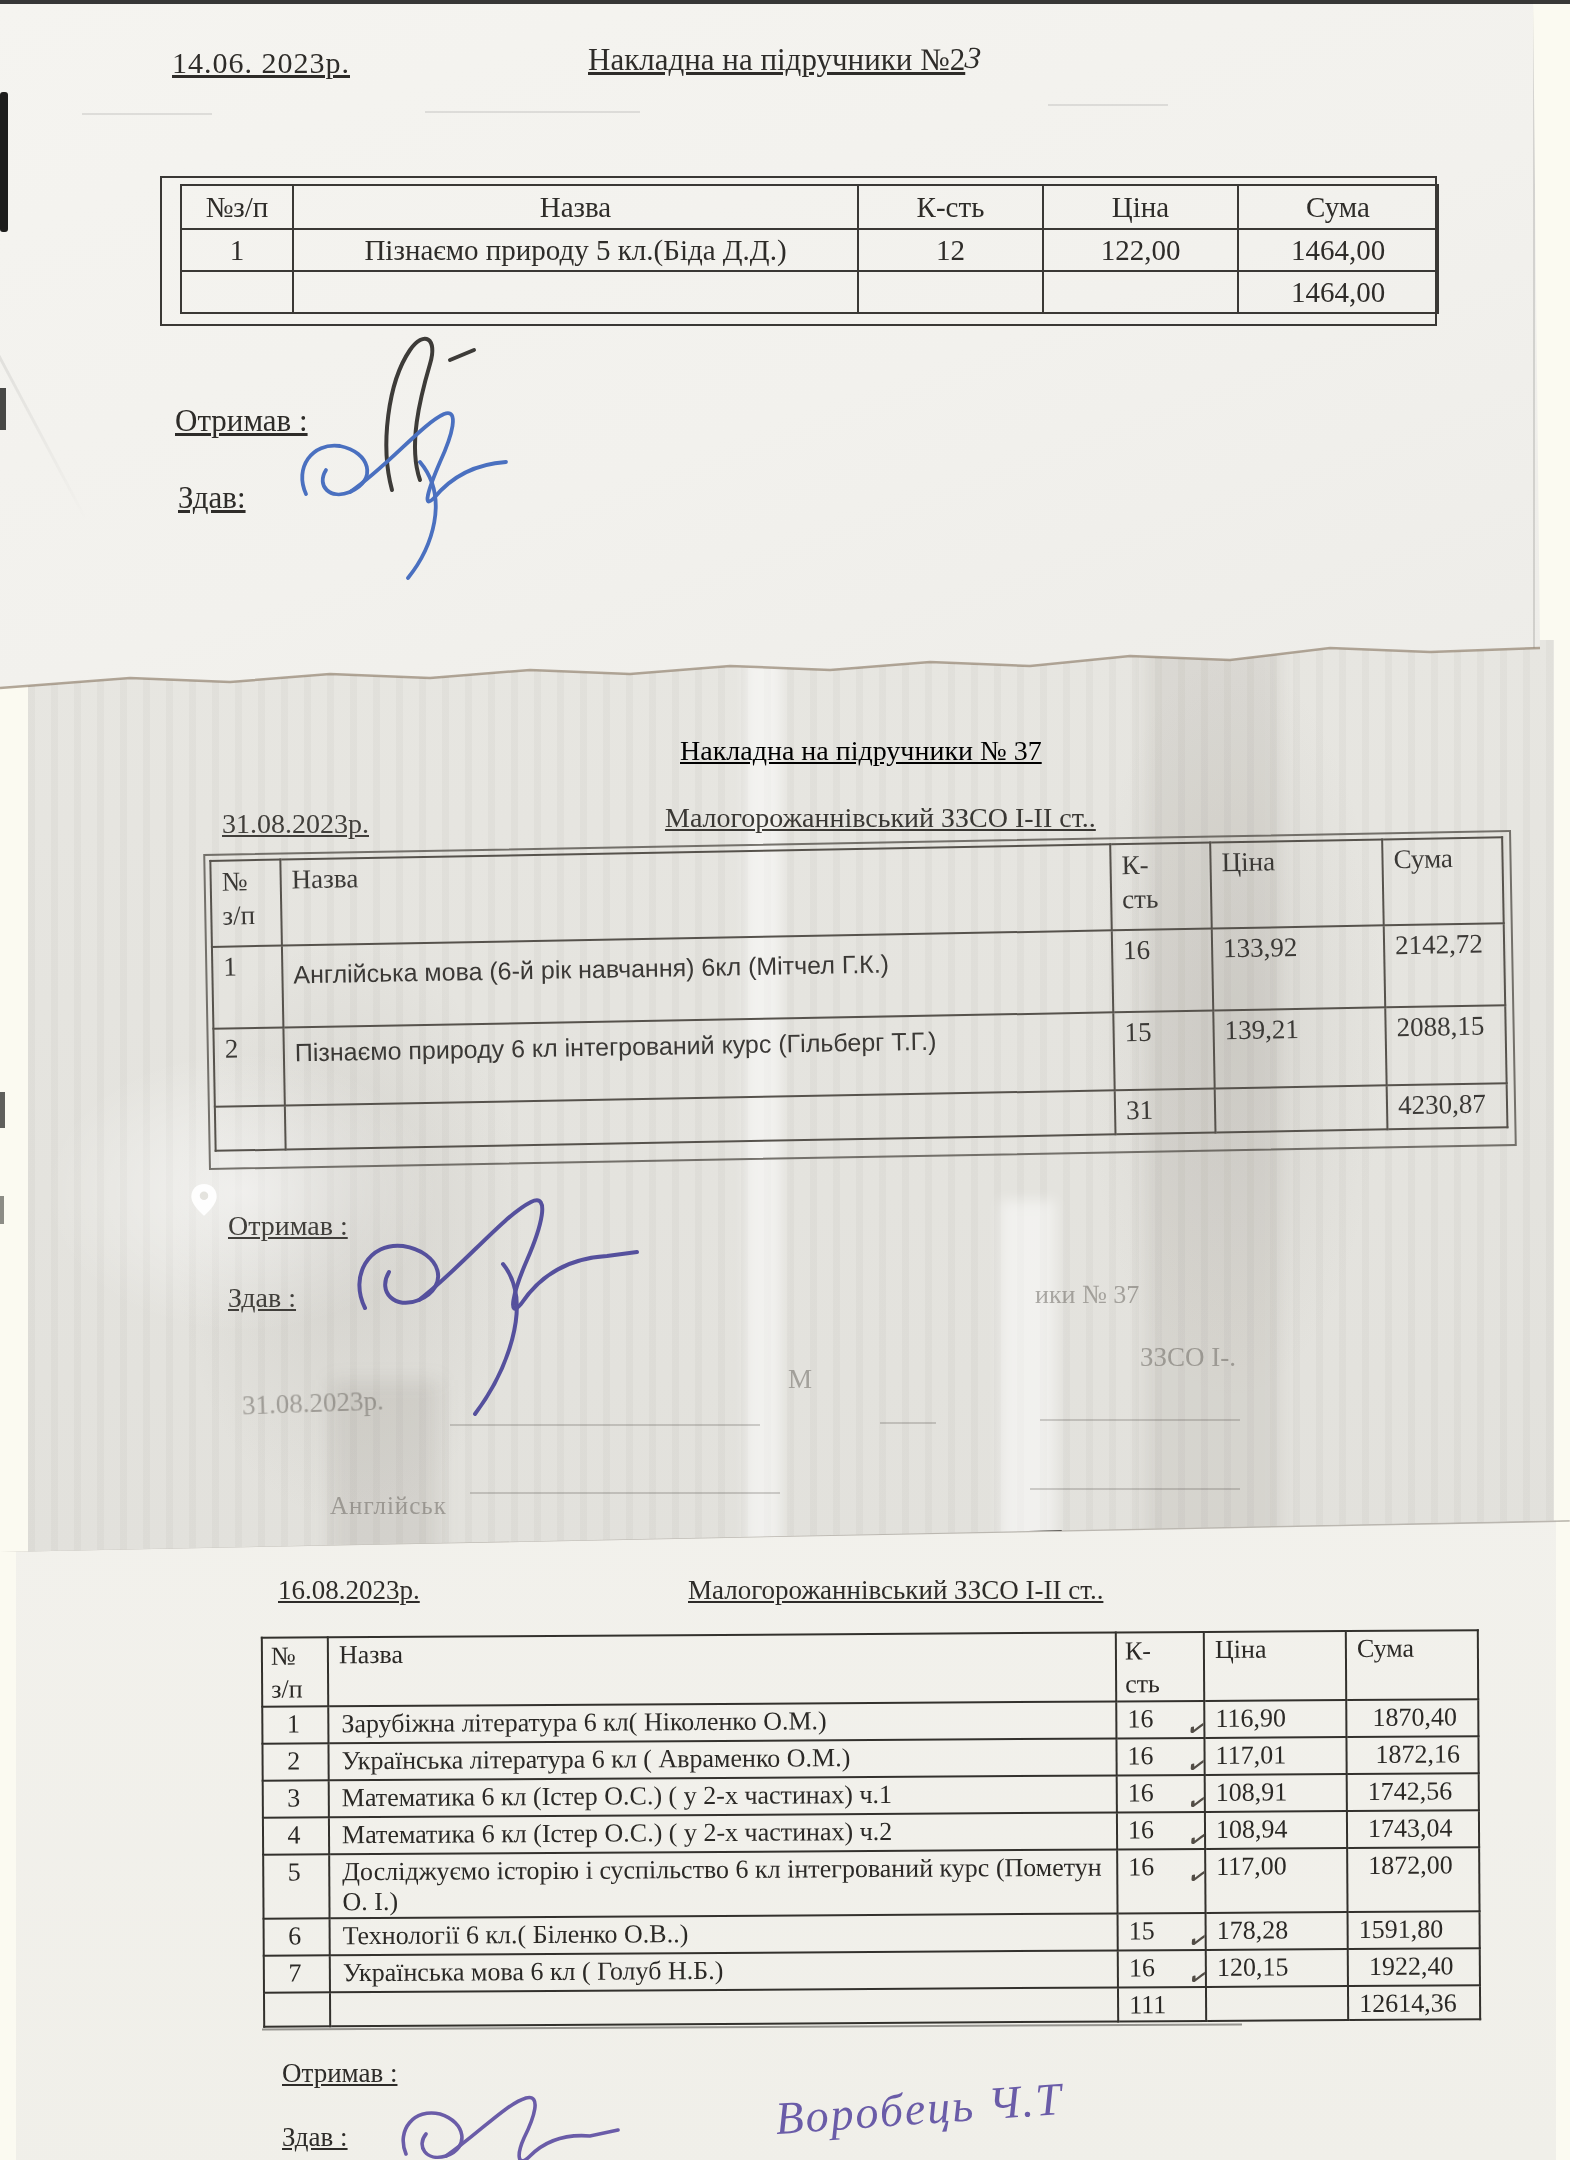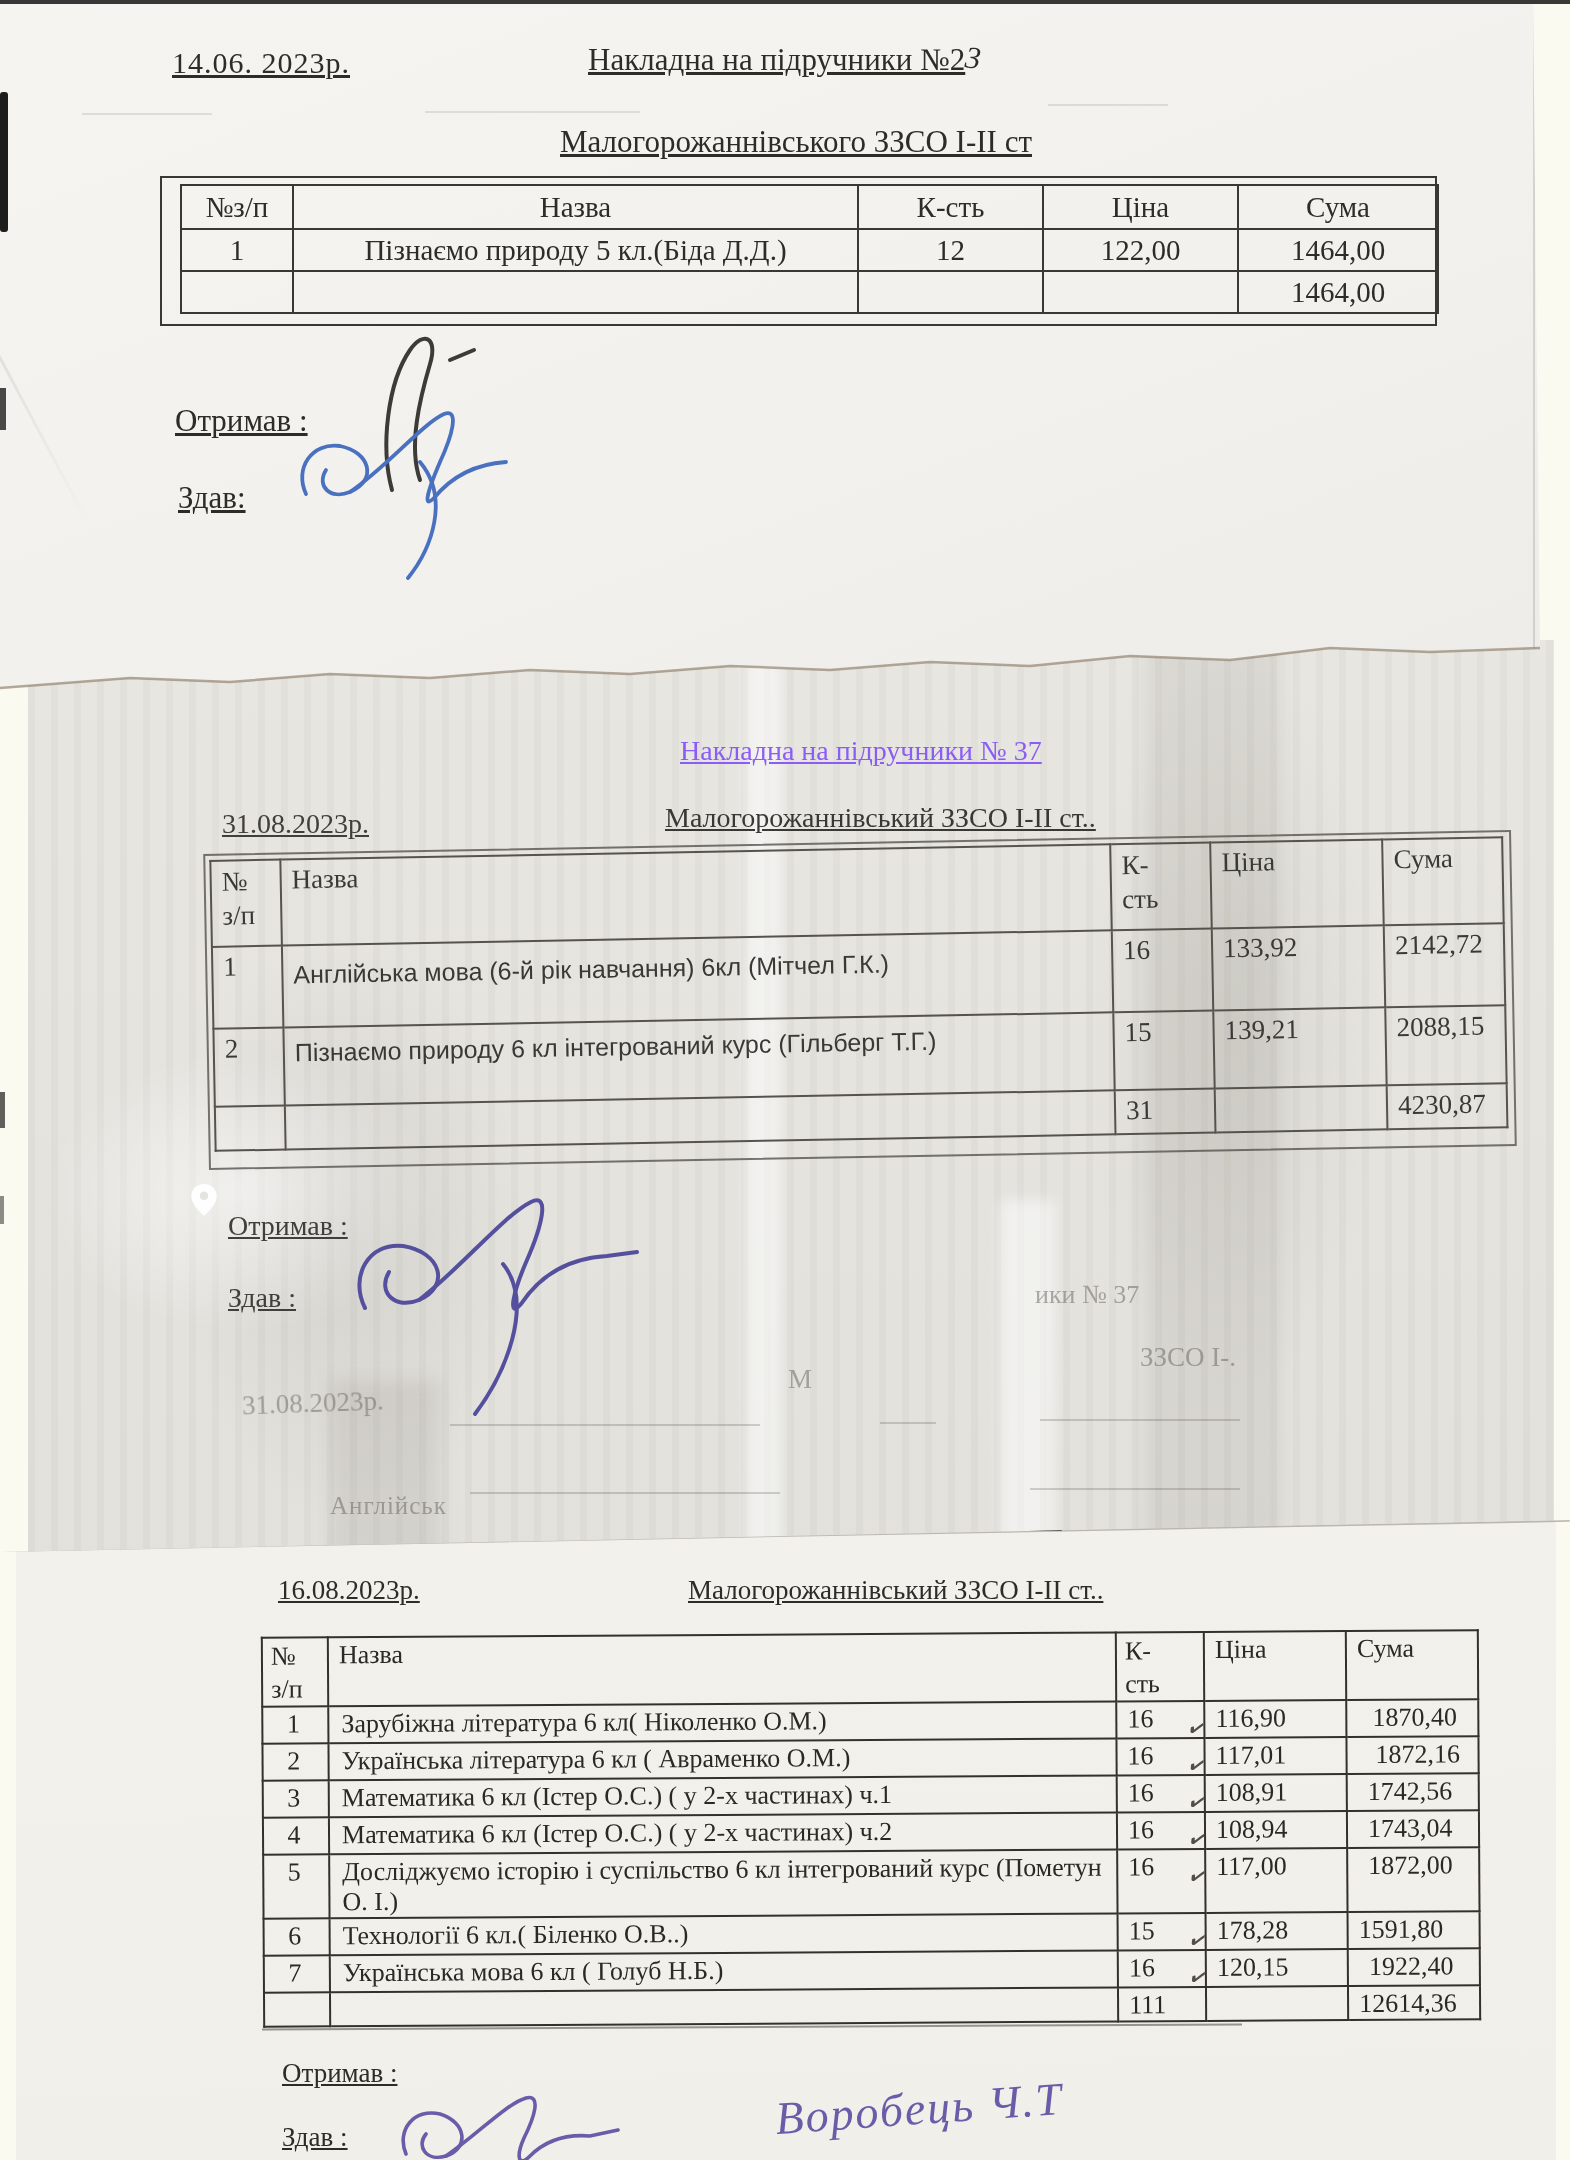--- a/index.html
+++ b/index.html
@@ -70,21 +70,21 @@
 <body>
 
 <div class="sheet" id="sheet2">
   <div class="paper"></div>
 
   <div class="band" style="left:745px;top:0;width:36px;height:920px;background:rgba(255,255,255,.5);filter:blur(6px);"></div>
   <div class="band" style="left:1000px;top:560px;width:55px;height:360px;background:rgba(255,255,255,.5);filter:blur(7px);"></div>
   <div class="band" style="left:1145px;top:0;width:135px;height:920px;background:rgba(105,100,92,.10);filter:blur(8px);"></div>
   <div class="band" style="left:330px;top:740px;width:110px;height:180px;background:rgba(105,100,92,.12);filter:blur(9px);"></div>
 
-  <div class="txt" style="left:680px;top:95px;font-size:28px;color:#8b5cf6;">Накладна на підручники № 37</div>
+  <div class="txt" style="left:680px;top:95px;font-size:28px;color:#000000;">Накладна на підручники № 37</div>
   <div class="txt" style="left:222px;top:168px;font-size:28px;color:#413f3b;">31.08.2023р.</div>
   <div class="txt" style="left:665px;top:162px;font-size:28px;color:#3a3834;">Малогорожаннівський ЗЗСО І-ІІ ст..</div>
 
   <div class="t2wrap">
     <table class="t2">
       <colgroup>
           <col style="width:70px">
           <col style="width:830px">
           <col style="width:100px">
           <col style="width:172px">
@@ -249,21 +249,20 @@
   <div class="handname" style="left:775px;top:592px;">Воробець Ч.Т</div>
 </div>
 
 <div class="sheet" id="sheet1">
   <div class="paper"></div>
   <div class="band" style="left:-30px;top:300px;width:250px;height:3px;background:linear-gradient(90deg,rgba(0,0,0,.10),rgba(0,0,0,0));transform:rotate(62deg);transform-origin:left;"></div>
   <div class="sheet-edge-shadow" style="left:1533px;top:0;width:2px;height:650px;"></div>
 
   <div class="txt" style="left:172px;top:46px;font-size:30px;letter-spacing:1px;">14.06. 2023р.</div>
   <div class="txt" style="left:588px;top:42px;font-size:31px;"><span>Накладна на підручники №2</span><span class="hand3">3</span></div>
-  <div class="txt" style="left:560px;top:124px;font-size:31px;">Малогорожаннівського ЗЗСО  І-ІІ ст</div>
 
   <div class="faintdash" style="left:82px;top:113px;width:130px;"></div>
   <div class="faintdash" style="left:425px;top:111px;width:215px;"></div>
   <div class="faintdash" style="left:1048px;top:104px;width:120px;"></div>
 
   <div class="t1wrap">
     <table class="t1">
       <colgroup>
           <col style="width:112px">
           <col style="width:565px">

